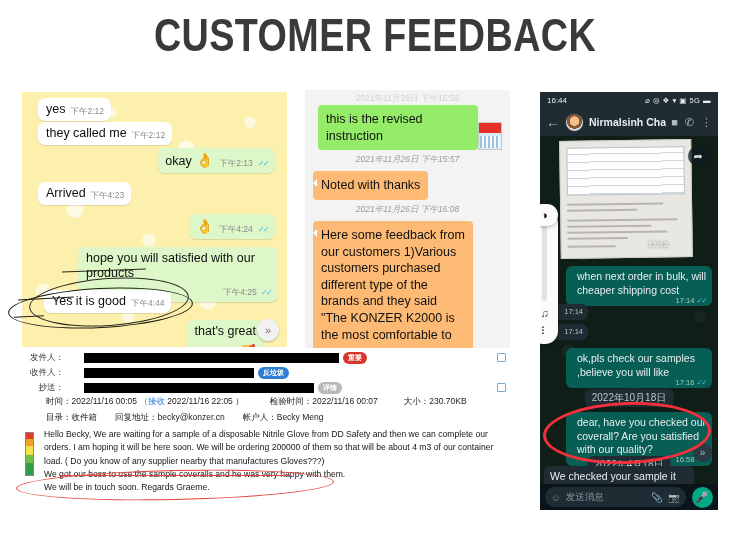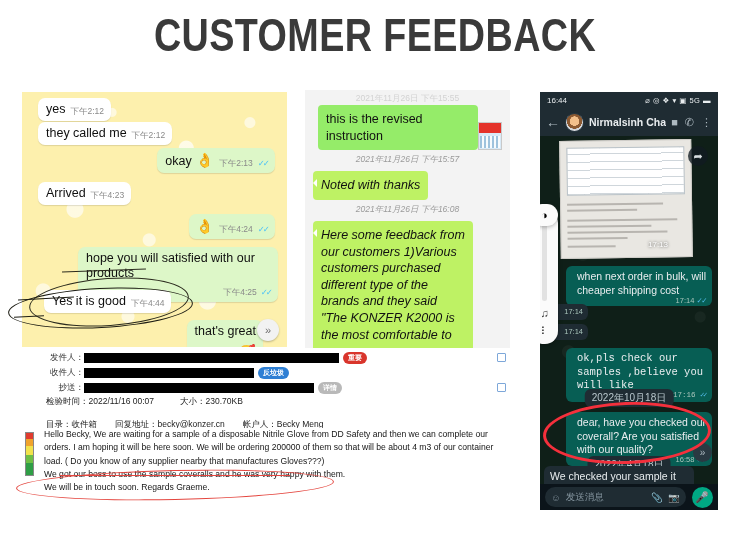--- a/index.html
+++ b/index.html
@@ -101,21 +101,21 @@
   .wc-date {
     text-align: center; font-size: 8.5px; color: #9a9a9a; margin: 4px 0 5px; font-style: italic;
   }
   .wc-row { display: flex; padding: 0 8px; margin-bottom: 2px; }
   .wc-row.right { justify-content: flex-end; align-items: flex-end; gap:0; }
   .wc-bub {
     position: relative; border-radius: 4px; padding: 6px 8px;
     font-size: 12.5px; line-height: 1.33; color: #111; max-width: 160px;
   }
   .wc-bub.green { background: #95ec69; }
-  .wc-bub.white { background: #bef264; font-style: italic; }
+  .wc-bub.white { background: #fdba74; }
   .wc-bub.white::before {
     content:""; position:absolute; left:-4px; top:8px;
     border:4px solid transparent; border-right-color:#fff;
   }
   .wc-bub.green::after {
     content:""; position:absolute; right:-4px; top:8px;
     border:4px solid transparent; border-left-color:#95ec69;
   }
   .wc-thumb {
     width: 24px; height: 28px; flex: 0 0 auto;
@@ -221,21 +221,21 @@
   .m-bub.in  { background: #1f2c33; left: 6px; }
   .m-bub .tm {
     position: absolute; right: 6px; bottom: 1px;
     font-size: 7.5px; color: #a9c5bb;
   }
   .m-bub .tm .tk { color:#53bdeb; letter-spacing:-1.5px; }
   .rm1 { top: 130px; }
   .rm2 { top: 168px; width: 42px; height: 16px; padding: 3px 6px; }
   .rm3 { top: 188px; width: 42px; height: 16px; padding: 3px 6px; }
   .rm2 .tm, .rm3 .tm { bottom: 3px; right: 5px; }
-  .rm4 { top: 212px; font-family: Liberation Mono, monospace; }
+  .rm4 { top: 212px; }
   .wa-divider {
     position:absolute; left: 50%; transform: translateX(-50%);
     top: 253px; background: #1f2c33; color: #b9c7cd;
     font-size: 10px; padding: 2px 7px; border-radius: 6px; white-space:nowrap;
   }
   .rm5 { top: 276px; }
   .wa-divider2 {
     position:absolute; left: 50%; transform: translateX(-50%);
     top: 320px; background: #1f2c33; color: #b9c7cd;
     font-size: 10px; padding: 2px 7px; border-radius: 6px; white-space:nowrap;
@@ -283,21 +283,21 @@
     background:#fbfbfb; border-radius:13px; box-shadow:0 1px 4px rgba(0,0,0,.3);
     display:flex; align-items:center; justify-content:center; z-index:6; font-size:11px;
   }
 
   
   .panel-email {
     position: absolute; left: 22px; top: 351px;
     width: 488px; height: 72px; background: #ffffff;
   }
   .em-row { display: flex; align-items: center; height: 13px; margin-bottom: 2px; font-size: 8.5px; color: #222; }
-  .em-label { width: 62px; text-align: right; padding-right: 0; color:#333; white-space:nowrap;}
+  .em-label { width: 62px; text-align: right; padding-right: 20px; color:#333; white-space:nowrap;}
   .em-redact { height: 10px; background: #000; }
   .em-r1 { width: 255px; }
   .em-r2 { width: 170px; }
   .em-r3 { width: 230px; }
   .em-badge {
     margin-left: 4px; font-size: 7px; color: #fff; background: #2e7fd4;
     border-radius: 8px; padding: 1px 5px; font-weight: bold;
   }
   .em-badge.gray { background: #b9b9b9; color: #fff; }
   .em-badge.red  { background: #d9352c; }
@@ -528,28 +528,33 @@
 
     <div class="em-row">
       <span class="em-label">抄送：</span>
       <span class="em-redact em-r3"></span>
       <span class="em-badge gray">详情</span>
       <span class="icon-copy" style="top:32px;"></span>
     </div>
 
     <div class="em-meta">
       <span>
+        <span>时间：</span><span>2022/11/16 00:05</span>
+        <span class="blue">（接收</span>
+        <span>2022/11/16 22:05 ）</span>
+      </span>
+      <span>
         <span>检验时间：</span><span>2022/11/16 00:07</span>
       </span>
       <span>
         <span>大小：</span><span>230.70KB</span>
       </span>
     </div>
 
-    <div class="em-meta" style="margin-top:11px;gap:18px;">
+    <div class="em-meta" style="margin-top:4px;gap:18px;">
       <span>
         <span>目录：</span><span>收件箱</span>
       </span>
       <span>
         <span>回复地址：</span><span>becky@konzer.cn</span>
       </span>
       <span>
         <span>帐户人：</span><span>Becky Meng</span>
       </span>
     </div>

